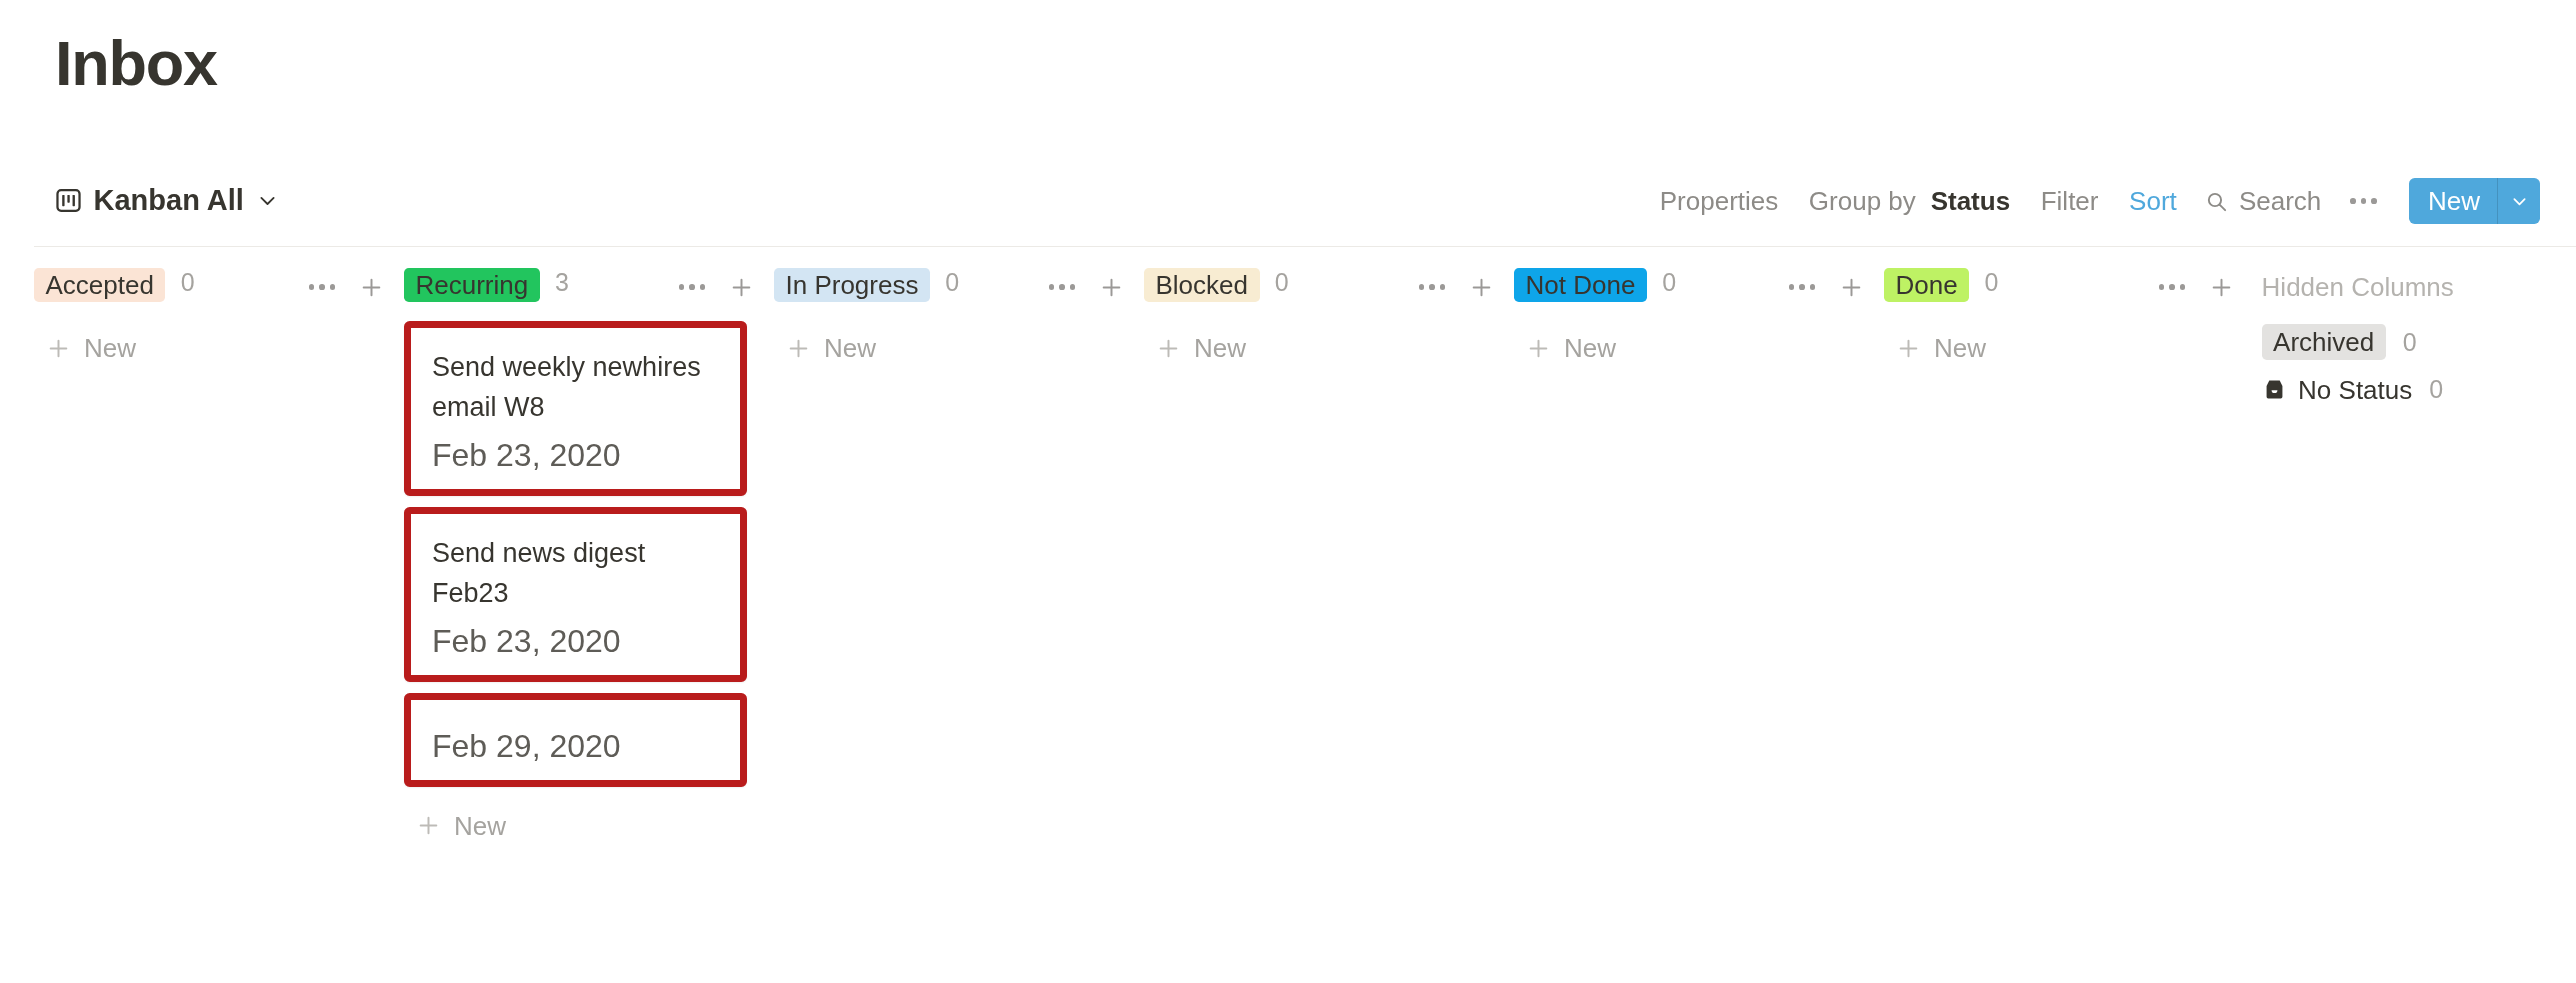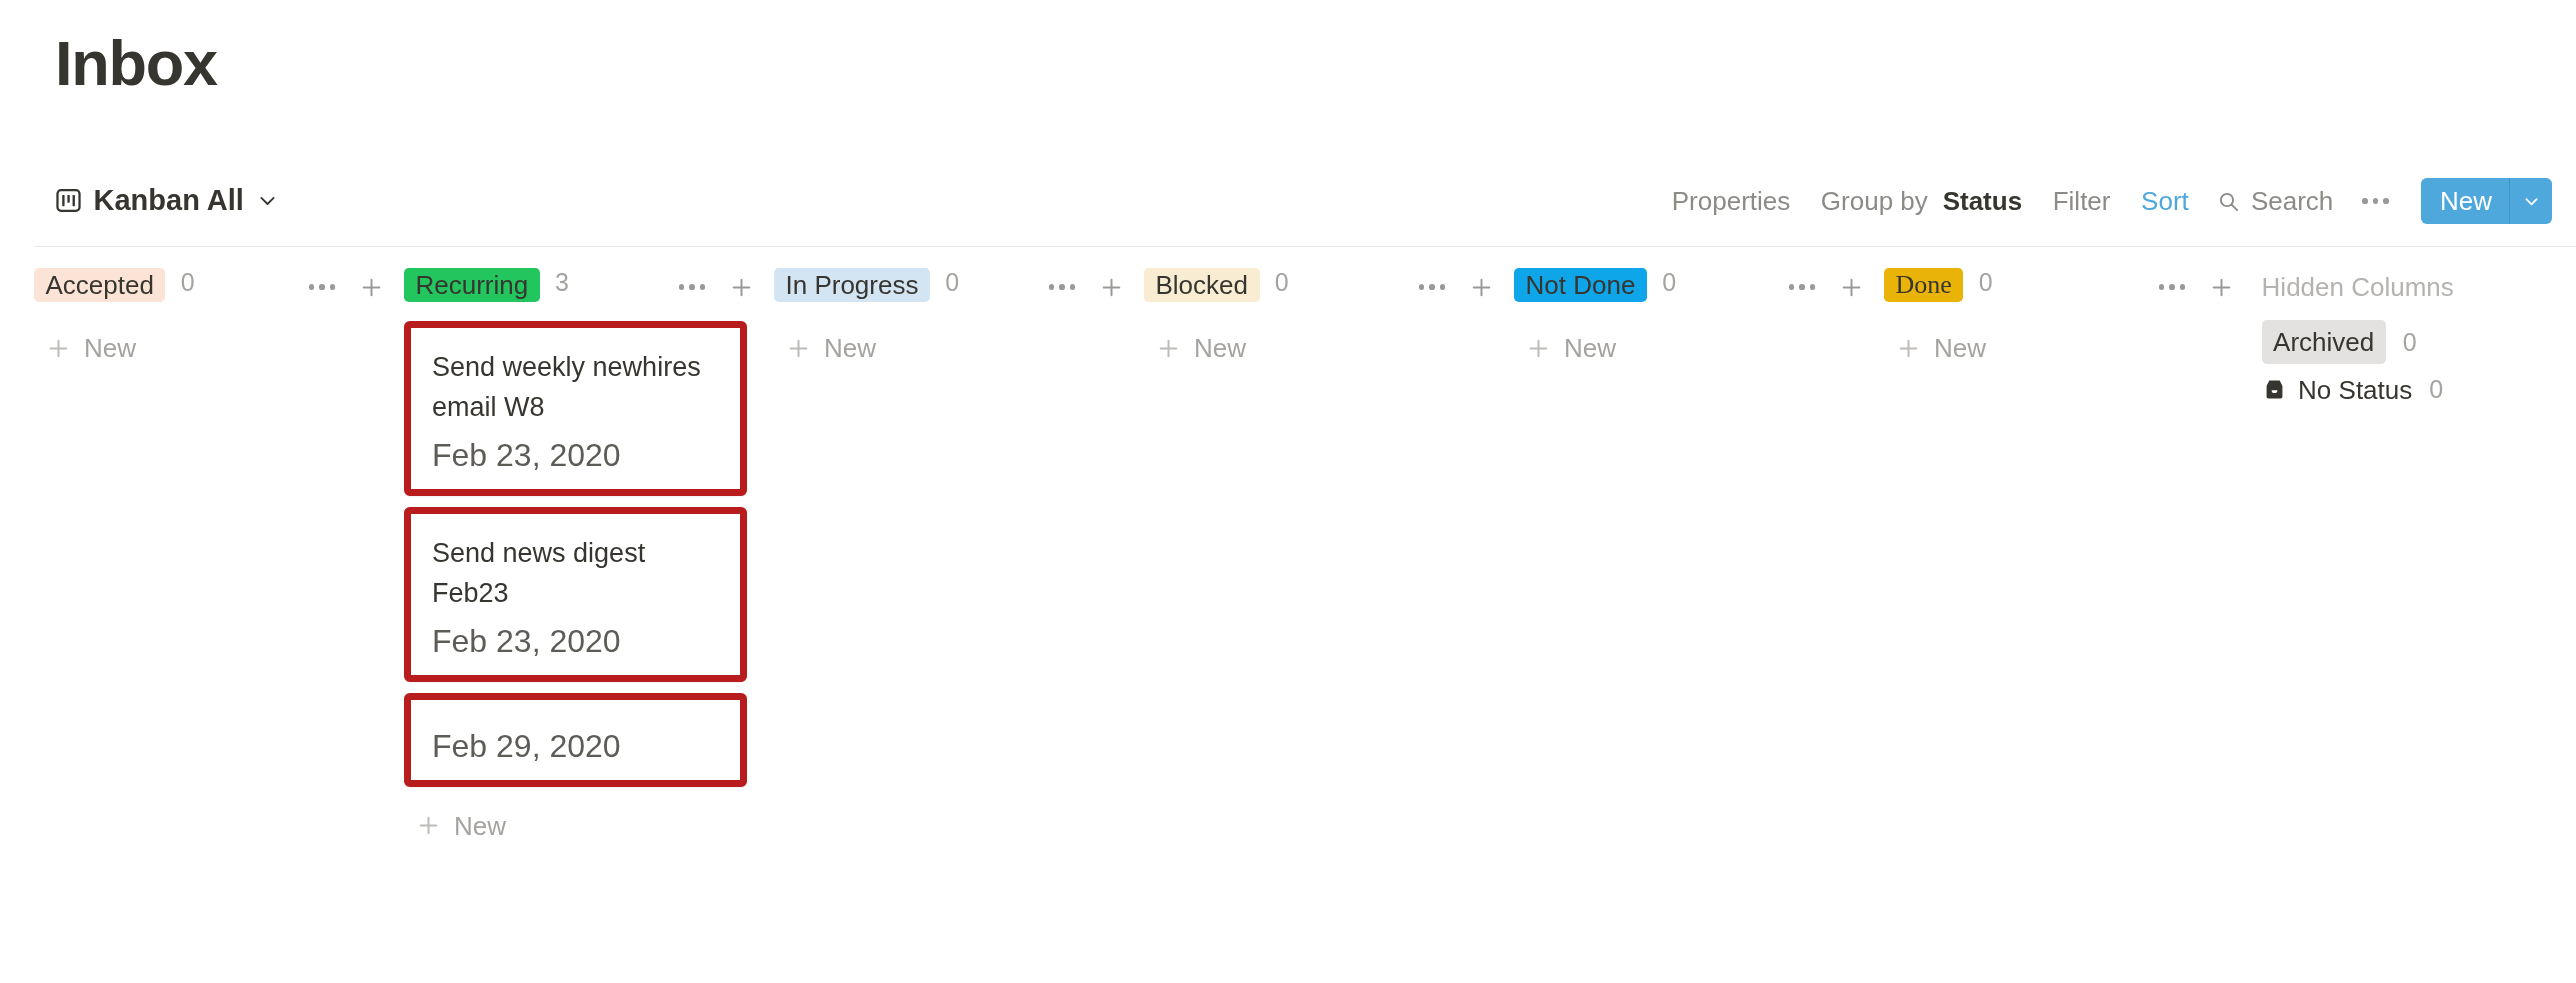--- a/index.html
+++ b/index.html
@@ -68,21 +68,21 @@
   .view-chevron {
     width: 21px;
     height: 21px;
     display: block;
     margin-left: 1.9px;
   }
 
   
   .toolbar {
     position: absolute;
-    right: 24px;
+    right: 36px;
     top: -1.9px;
     display: flex;
     align-items: center;
     height: 50px;
     gap: 0;
   }
   .tool {
     font-size: 26px;
     line-height: 30px;
     color: #8d8b87;
@@ -278,21 +278,21 @@
     display: flex;
     flex-direction: column;
     gap: 9.5px;
   }
   .hidden-item {
     display: flex;
     align-items: center;
     height: 38px;
     cursor: pointer;
   }
-  .hidden-item .tag { height: 44px; }
+  .hidden-item .tag { height: 36px; }
   .hidden-item .col-count { margin-left: 17px; }
   .nostatus-label {
     font-size: 26px;
     line-height: 30px;
     color: #37352f;
     margin-left: 11.5px;
   }
   .inbox-icon { width: 25px; height: 25px; display: block; }
 </style>
 </head>
@@ -503,21 +503,21 @@
           <div class="new-row">
             <svg class="plus-icon" viewBox="0 0 24 24">
               <path d="M12 4.5 V19.5 M4.5 12 H19.5" stroke="#9b9997" stroke-width="1.9" stroke-linecap="round" fill="none"></path>
             </svg>
             <span>New</span>
           </div>
         </div>
       </div>
       <div class="column">
         <div class="column-header">
-          <span class="tag" style="background: #eab308; font-family: Liberation Serif, serif;">Done</span>
+          <span class="tag" style="background: #bef264;">Done</span>
           <span class="col-count">0</span>
           <div class="col-actions">
             <div class="icon-btn">
               <span class="dots-h">
                 <i></i>
                 <i></i>
                 <i></i>
               </span>
             </div>
             <div class="icon-btn">

